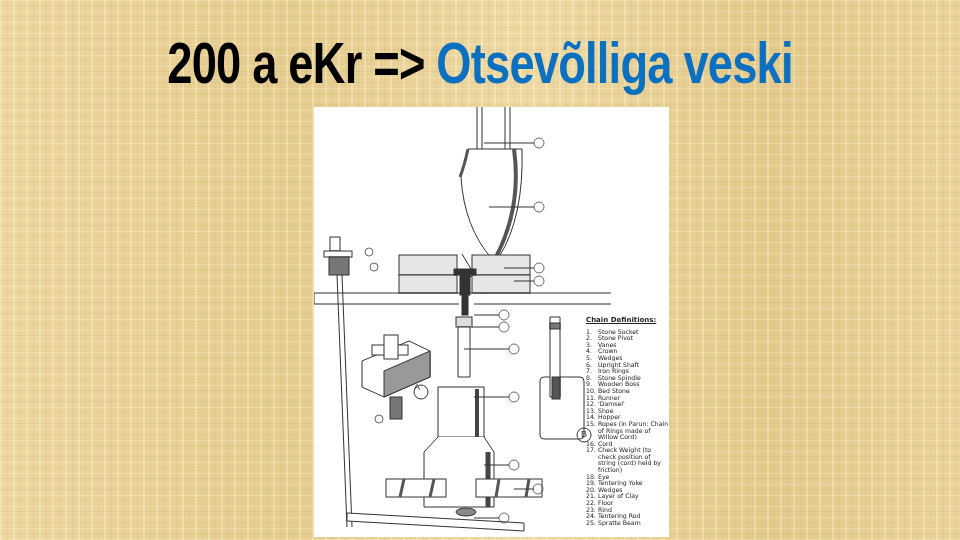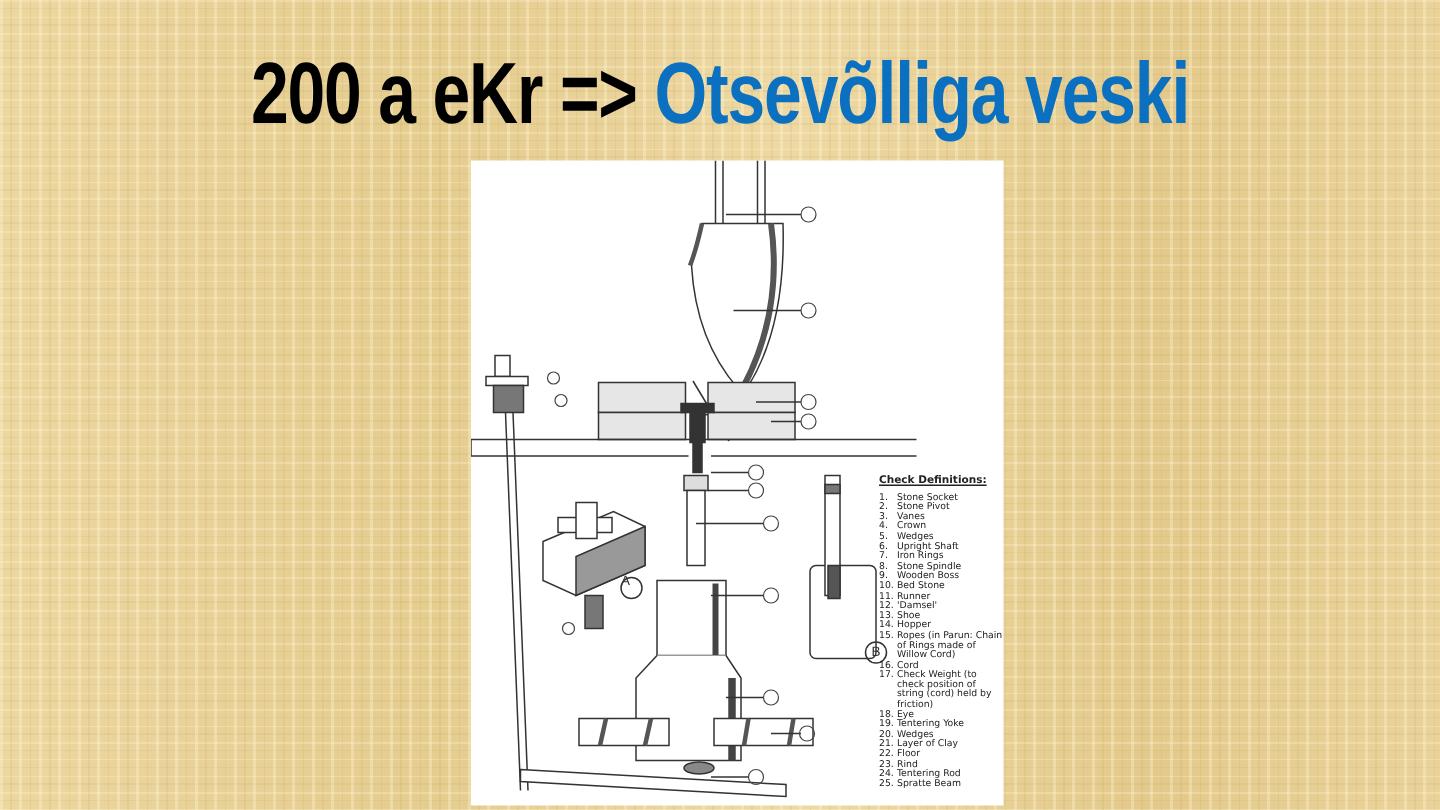--- a/index.html
+++ b/index.html
@@ -136,21 +136,21 @@
         <circle cx="55" cy="145" r="4"></circle>
       <circle cx="60" cy="160" r="4"></circle>
         <circle cx="65" cy="312" r="4"></circle>
     </g>
   </svg>
 
   <div style="position:absolute; left:100px; top:275px; font-size:9px; color:#333;">A</div>
   <div style="position:absolute; left:267px; top:322px; font-size:9px; color:#333;">B</div>
 
   <div class="legend">
-    <div class="head">Check Definitions:</div>
+    <div class="head">Chain Definitions:</div>
     <div class="row">
         <span class="num">1.</span>
         <span class="txt">Stone Socket</span>
       </div>
     <div class="row">
         <span class="num">2.</span>
         <span class="txt">Stone Pivot</span>
       </div>
     <div class="row">
         <span class="num">3.</span>

